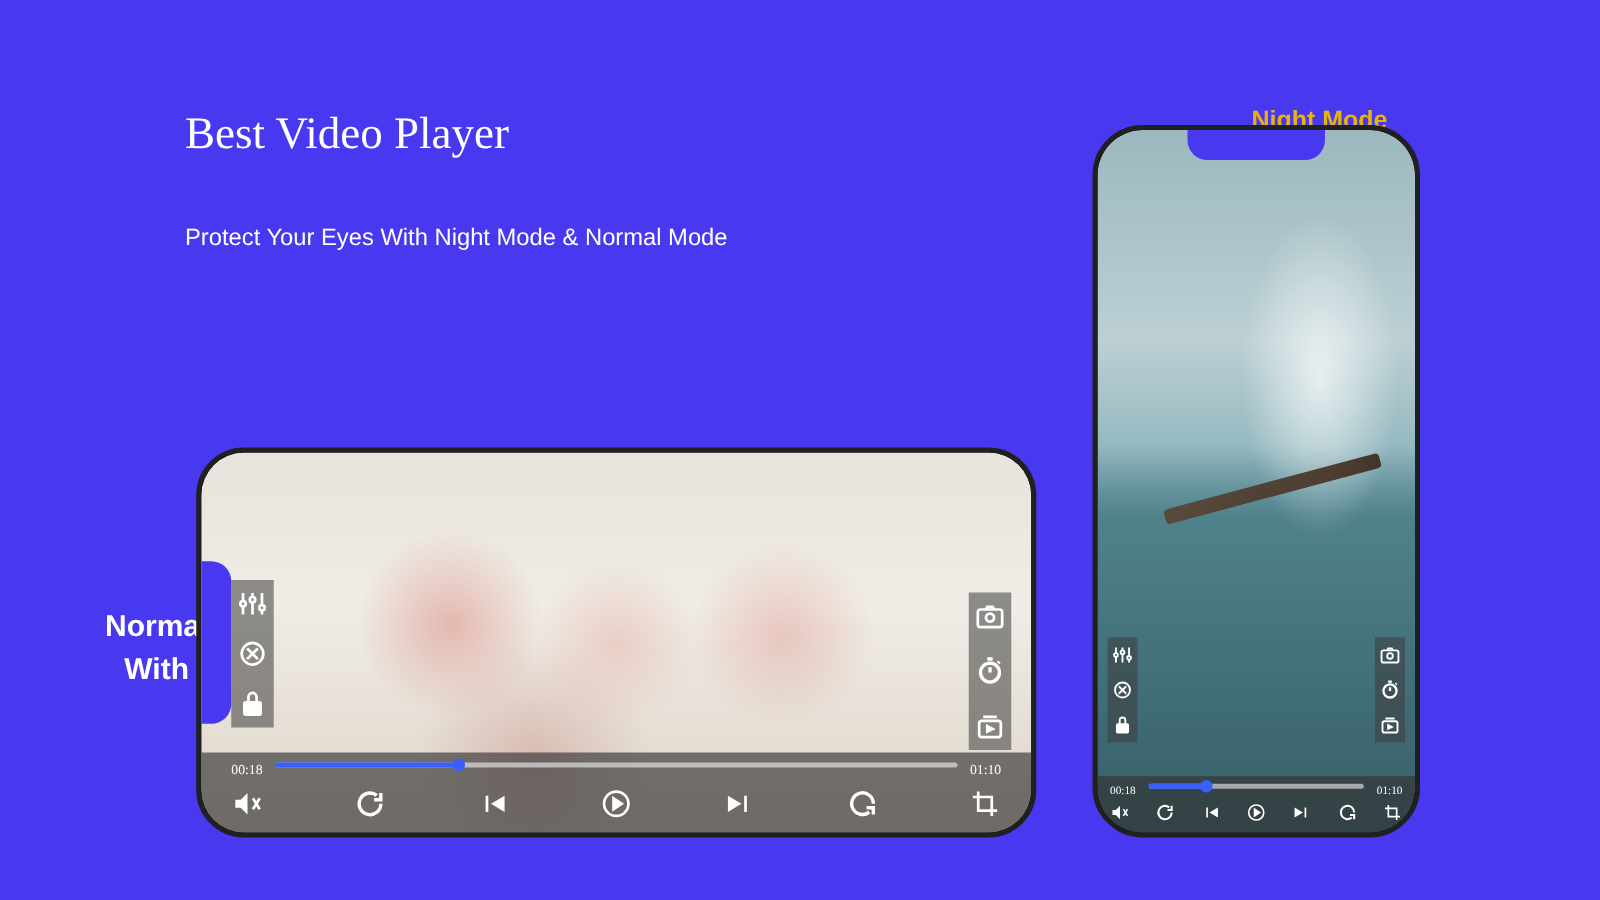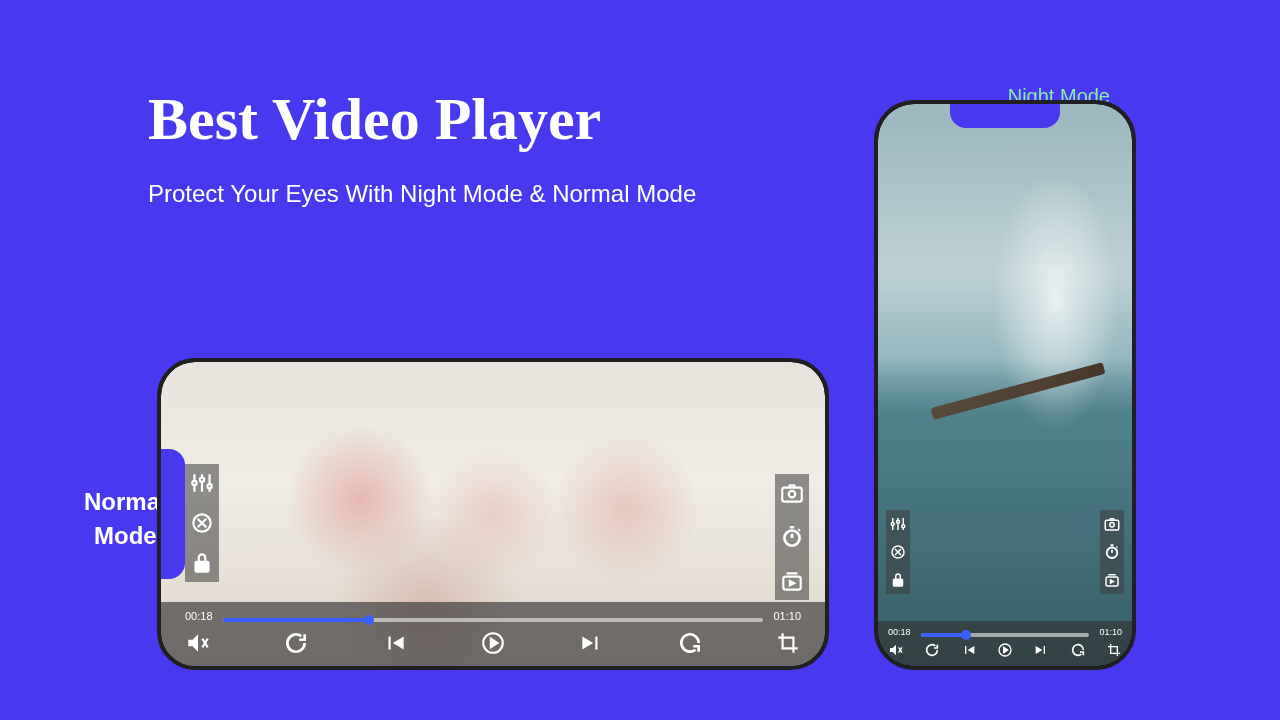--- a/index.html
+++ b/index.html
@@ -8,53 +8,53 @@
   height: 720px;
   background: #4838f0;
   font-family: -apple-system, BlinkMacSystemFont, "Segoe UI", sans-serif;
   position: relative;
   overflow: hidden;
 }
 .title {
   position: absolute;
   left: 148px;
   top: 85px;
-  font-size: 60px;
-  font-weight: 700;
+  font-size: 36px;
+  font-weight: 400;
   color: #fff;
   font-family: Georgia, serif;
 }
 .features {
   position: absolute;
   left: 148px;
   top: 180px;
 }
 .feature {
   color: #fff;
-  font-size: 24px;
+  font-size: 19px;
   font-weight: 500;
   margin-bottom: 32px;
 }
 .normal-label {
   position: absolute;
   left: 84px;
   top: 485px;
   color: #fff;
   font-size: 24px;
   font-weight: 600;
   text-align: center;
   line-height: 1.4;
 }
 .night-label {
   position: absolute;
   right: 170px;
   top: 85px;
-  color: #86efac;
+  color: #eab308;
   font-size: 20px;
-  font-weight: 400;
+  font-weight: 700;
 }
 
 
 .phone-landscape {
   position: absolute;
   left: 157px;
   top: 358px;
   width: 672px;
   height: 312px;
   border-radius: 38px;
@@ -176,23 +176,24 @@
   right: 0;
   bottom: 0;
   background: rgba(50,50,50,0.65);
   padding: 8px 24px 10px 24px;
   z-index: 4;
 }
 .phone-portrait .bottom-bar { padding: 6px 10px 8px 10px; }
 
 .progress-row {
   display: flex;
-  align-items: flex-end;
+  align-items: flex-start;
   gap: 10px;
   margin-bottom: 8px;
+  font-family: Liberation Serif, serif;
 }
 .time { color: #fff; font-size: 11px; }
 .phone-portrait .time { font-size: 9px; }
 .progress-track {
   flex: 1;
   height: 4px;
   background: rgba(255,255,255,0.55);
   border-radius: 2px;
   position: relative;
 }
@@ -235,21 +236,21 @@
 <body>
 
 <h1 class="title">Best Video Player</h1>
 
 <div class="features">
   <div class="feature">Protect Your Eyes With Night Mode &amp; Normal Mode</div>
 </div>
 
 <div class="normal-label">
   <span>Normal</span><br>
-  <span>Mode</span>
+  <span>With</span>
 </div>
 
 <div class="night-label">Night Mode</div>
 
 <div class="phone-landscape">
   <div class="notch"></div>
   <div class="screen">
 
     <div class="side-col side-left">
       <div class="icon">

